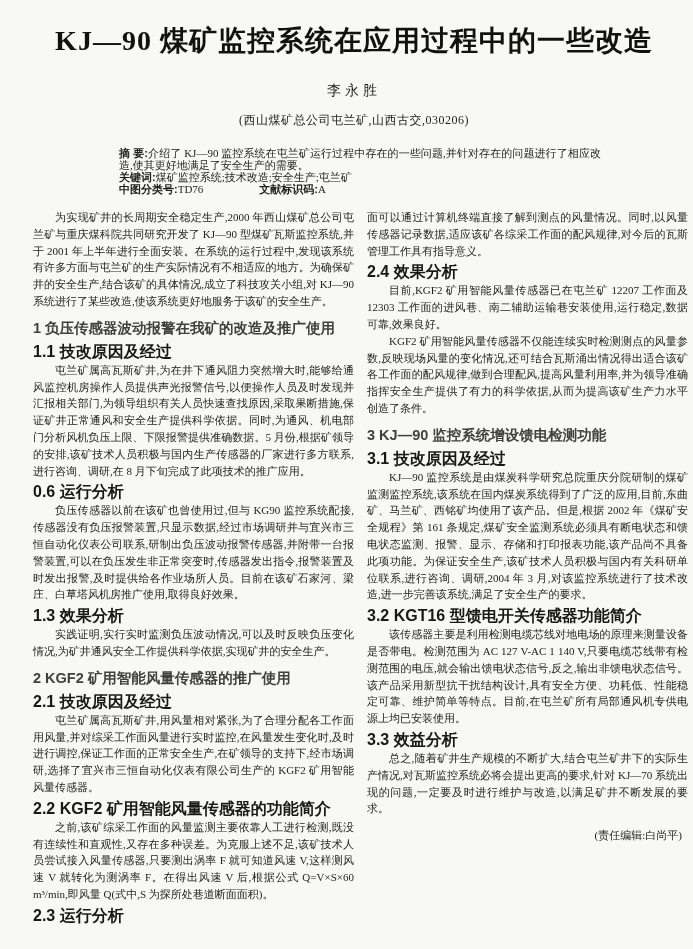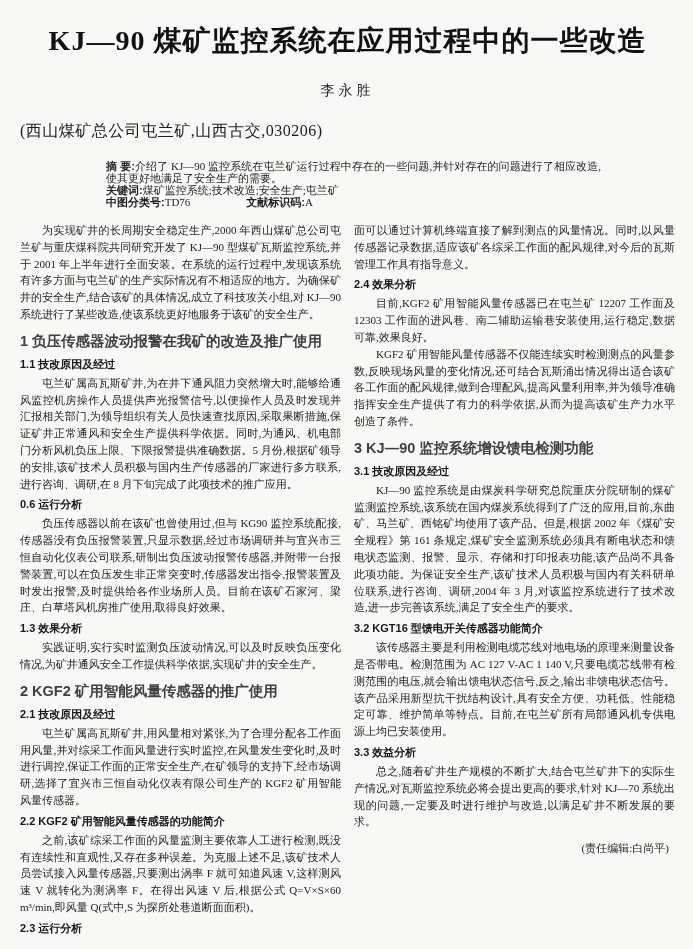--- a/index.html
+++ b/index.html
@@ -3,27 +3,27 @@
 <meta charset="utf-8">
 <style>
   html,body{margin:0;padding:0;}
   body{
     width:693px;height:949px;
     background:#f8f8f6;
     color:#1d1d1d;
     font-family:"Liberation Serif","DejaVu Serif",serif;
     overflow:hidden;
   }
-  .page{box-sizing:border-box;width:693px;height:949px;padding:14px 18px 10px 20px;}
+  .page{box-sizing:border-box;width:693px;height:949px;padding:14px 18px 10px 33px;}
   .title{
     text-align:center;font-weight:700;font-size:28px;letter-spacing:1px;
     margin:10px 6px 0 6px;line-height:34px;color:#111;
   }
   .author{text-align:center;font-size:14px;margin-top:24px;letter-spacing:4px;}
-  .affiliation{text-align:left;font-size:16px;margin-top:21px;letter-spacing:.5px;}
+  .affiliation{text-align:center;font-size:12px;margin-top:12px;letter-spacing:.5px;}
   .abstract{
     margin:18px 74px 0 86px;
     font-size:11px;line-height:12px;text-align:justify;
   }
   .abstract .lbl{font-weight:700;font-family:"Liberation Sans","DejaVu Sans",sans-serif;}
   .abstract-row{margin:0;}
   .meta-row{margin:0;}
   .meta-gap{display:inline-block;width:56px;}
   .columns{display:flex;gap:13px;margin-top:14px;}
   .col{
@@ -33,21 +33,21 @@
   }
   .para{margin:0;text-indent:2em;}
   .cont{margin:0;text-indent:0;}
   .sec{
     font-family:"Liberation Sans","DejaVu Sans",sans-serif;
     font-size:14.5px;font-weight:700;color:#404040;
     margin:9px 0 6px 0;line-height:19px;text-indent:0;
   }
   .sub{
     font-family:"Liberation Sans","DejaVu Sans",sans-serif;
-    font-size:11px;font-weight:700;color:#181818;
+    font-size:16px;font-weight:700;color:#181818;
     margin:5px 0 3px 0;line-height:15px;text-indent:0;
   }
   .editor{margin:10px 6px 0 0;text-align:right;text-indent:0;}
 </style>
 </head>
 <body>
 
 <div class="page">
 
   <div class="title">KJ—90 煤矿监控系统在应用过程中的一些改造</div>

